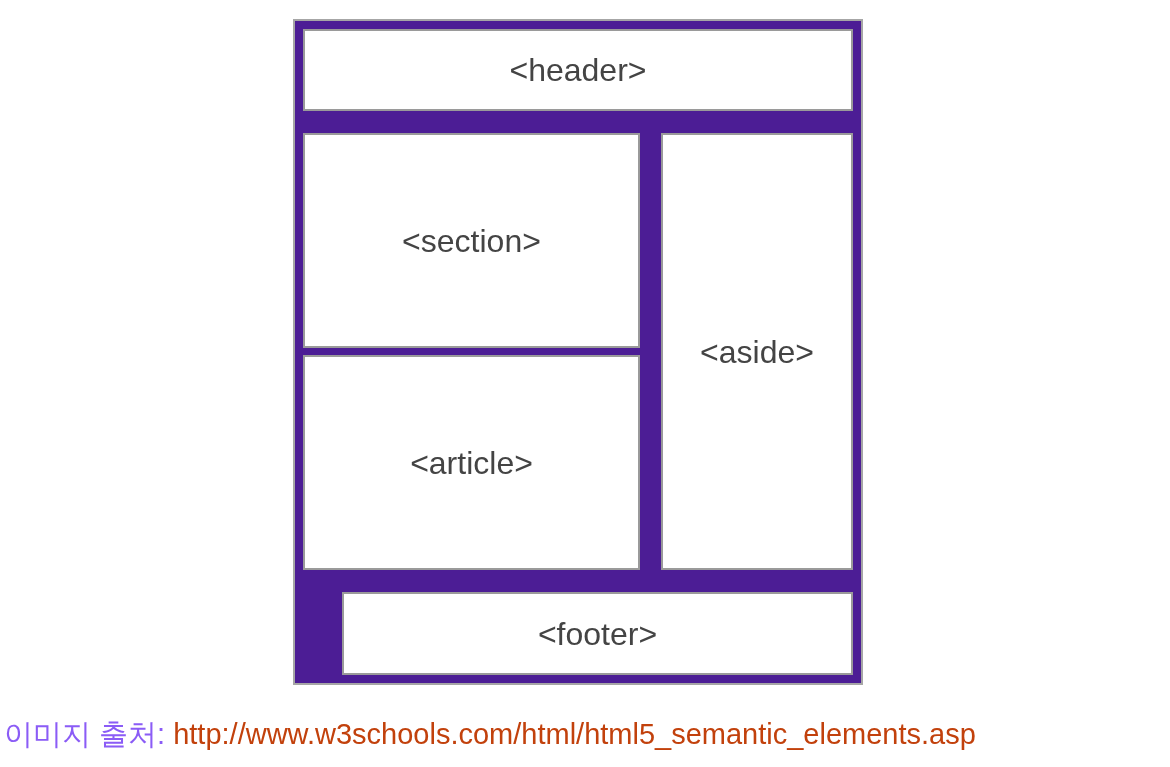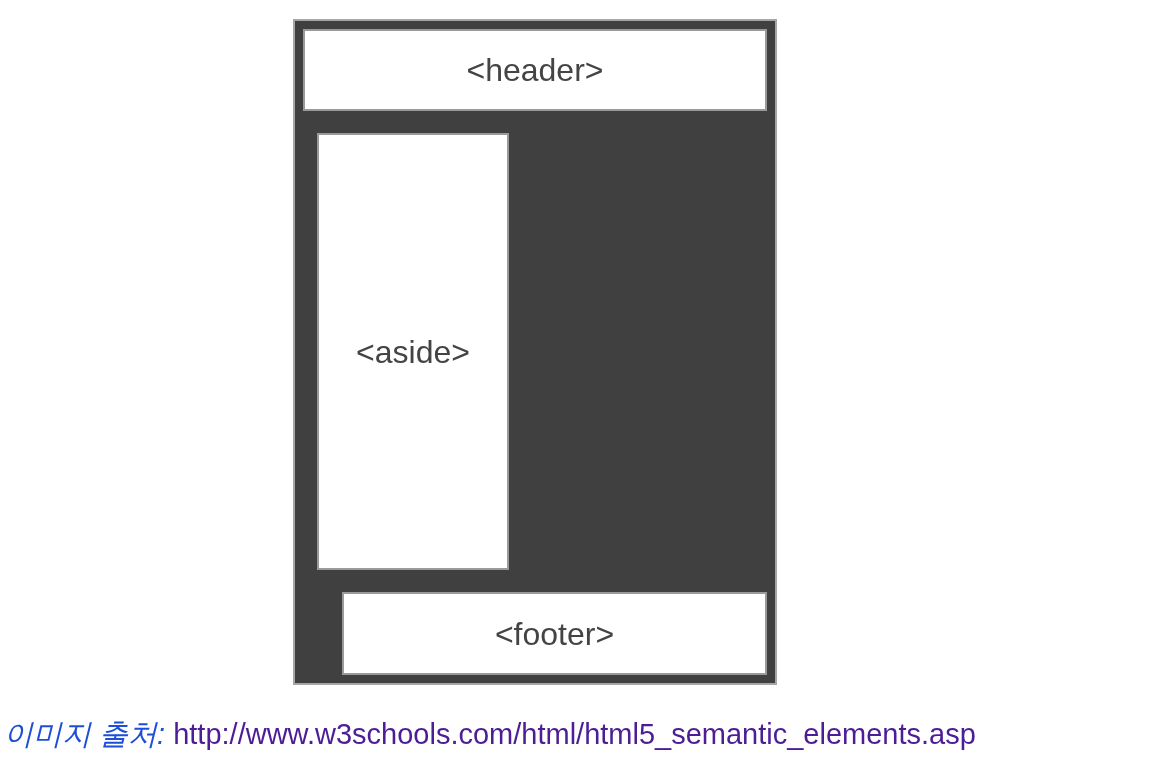--- a/index.html
+++ b/index.html
@@ -13,24 +13,24 @@
     position: relative;
     font-family: "Liberation Sans", sans-serif;
     overflow: hidden;
   }
 
   
   #layout-diagram {
     position: absolute;
     left: 293px;
     top: 19px;
-    width: 484px;
+    width: 570px;
     height: 666px;
     box-sizing: border-box;
-    background: #404040;
+    background: #4c1d95;
     border: 2px solid #a6a6a6;
     padding: 8px;
     display: flex;
     flex-direction: column;
     gap: 22px;
   }
 
   
   .sem-box {
     box-sizing: border-box;
@@ -79,38 +79,42 @@
   #caption {
     position: absolute;
     left: 4px;
     top: 714px;
     font-size: 29px;
     line-height: 40px;
     white-space: nowrap;
     font-family: "Liberation Sans", sans-serif;
   }
   #caption-label {
-    color: #1d4ed8;
-    font-style: italic;
+    color: #8b5cf6;
   }
   #caption-url {
-    color: #4c1d95;
+    color: #c2410c;
     text-decoration: none;
   }
 </style>
 </head>
 <body>
 
 <div id="layout-diagram">
 
   <div class="sem-box" id="box-header">&lt;header&gt;</div>
 
 
   <div id="middle-row">
 
+    <div id="main-column">
+      <div class="sem-box" id="box-section">&lt;section&gt;</div>
+
+      <div class="sem-box" id="box-article">&lt;article&gt;</div>
+    </div>
 
     <div class="sem-box" id="box-aside">&lt;aside&gt;</div>
 
   </div>
 
   <div class="sem-box" id="box-footer">&lt;footer&gt;</div>
 
 </div>
 
 <div id="caption">

